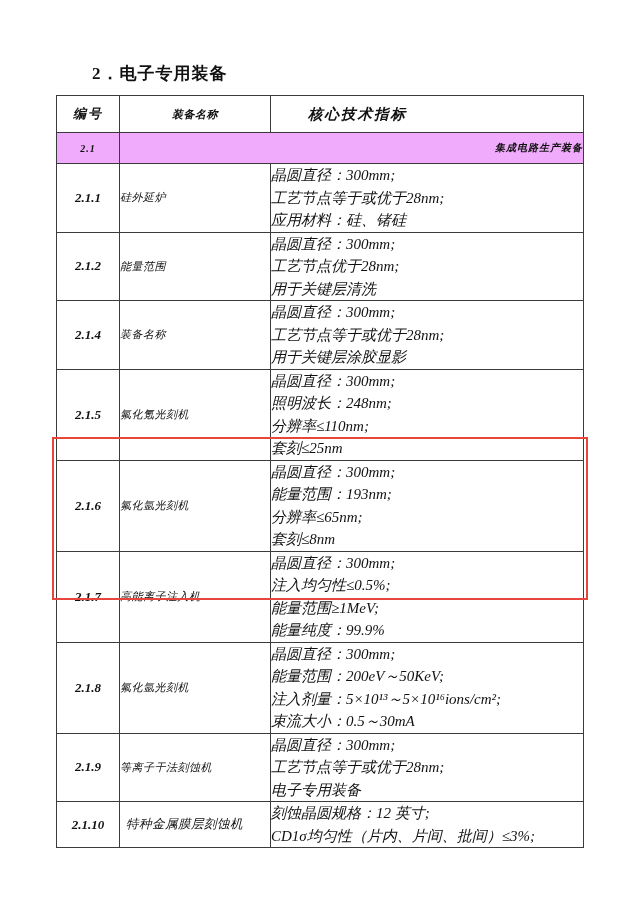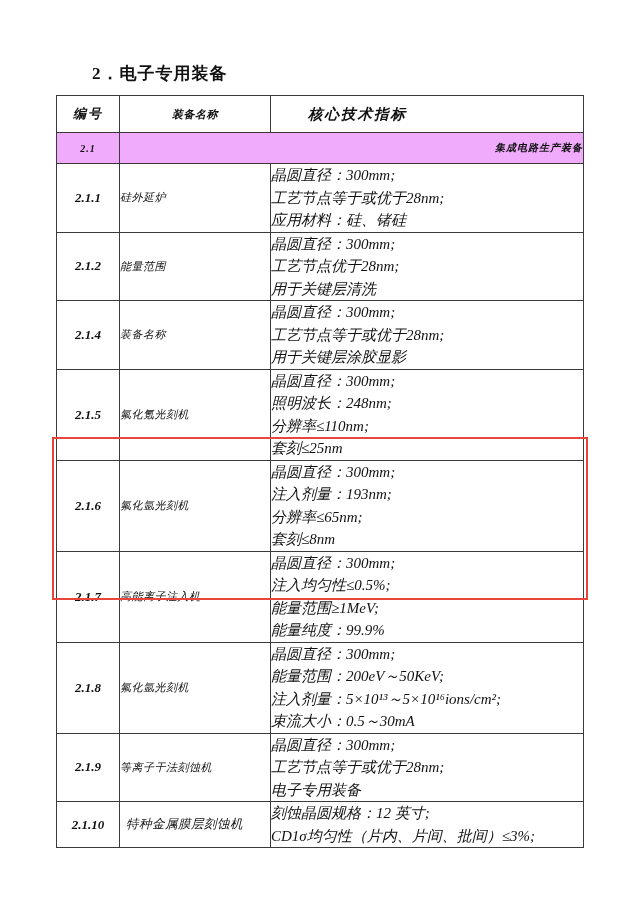--- a/index.html
+++ b/index.html
@@ -157,21 +157,21 @@
           <div>分辨率≤110nm;</div>
           <div>套刻≤25nm</div>
         </td>
       </tr>
 
       <tr>
         <td class="num">2.1.6</td>
         <td class="name">氟化氩光刻机</td>
         <td class="spec">
           <div>晶圆直径：300mm;</div>
-          <div>注入剂量：193nm;</div>
+          <div>能量范围：193nm;</div>
           <div>分辨率≤65nm;</div>
           <div>套刻≤8nm</div>
         </td>
       </tr>
 
       <tr>
         <td class="num">2.1.7</td>
         <td class="name">高能离子注入机</td>
         <td class="spec">
           <div>晶圆直径：300mm;</div>

